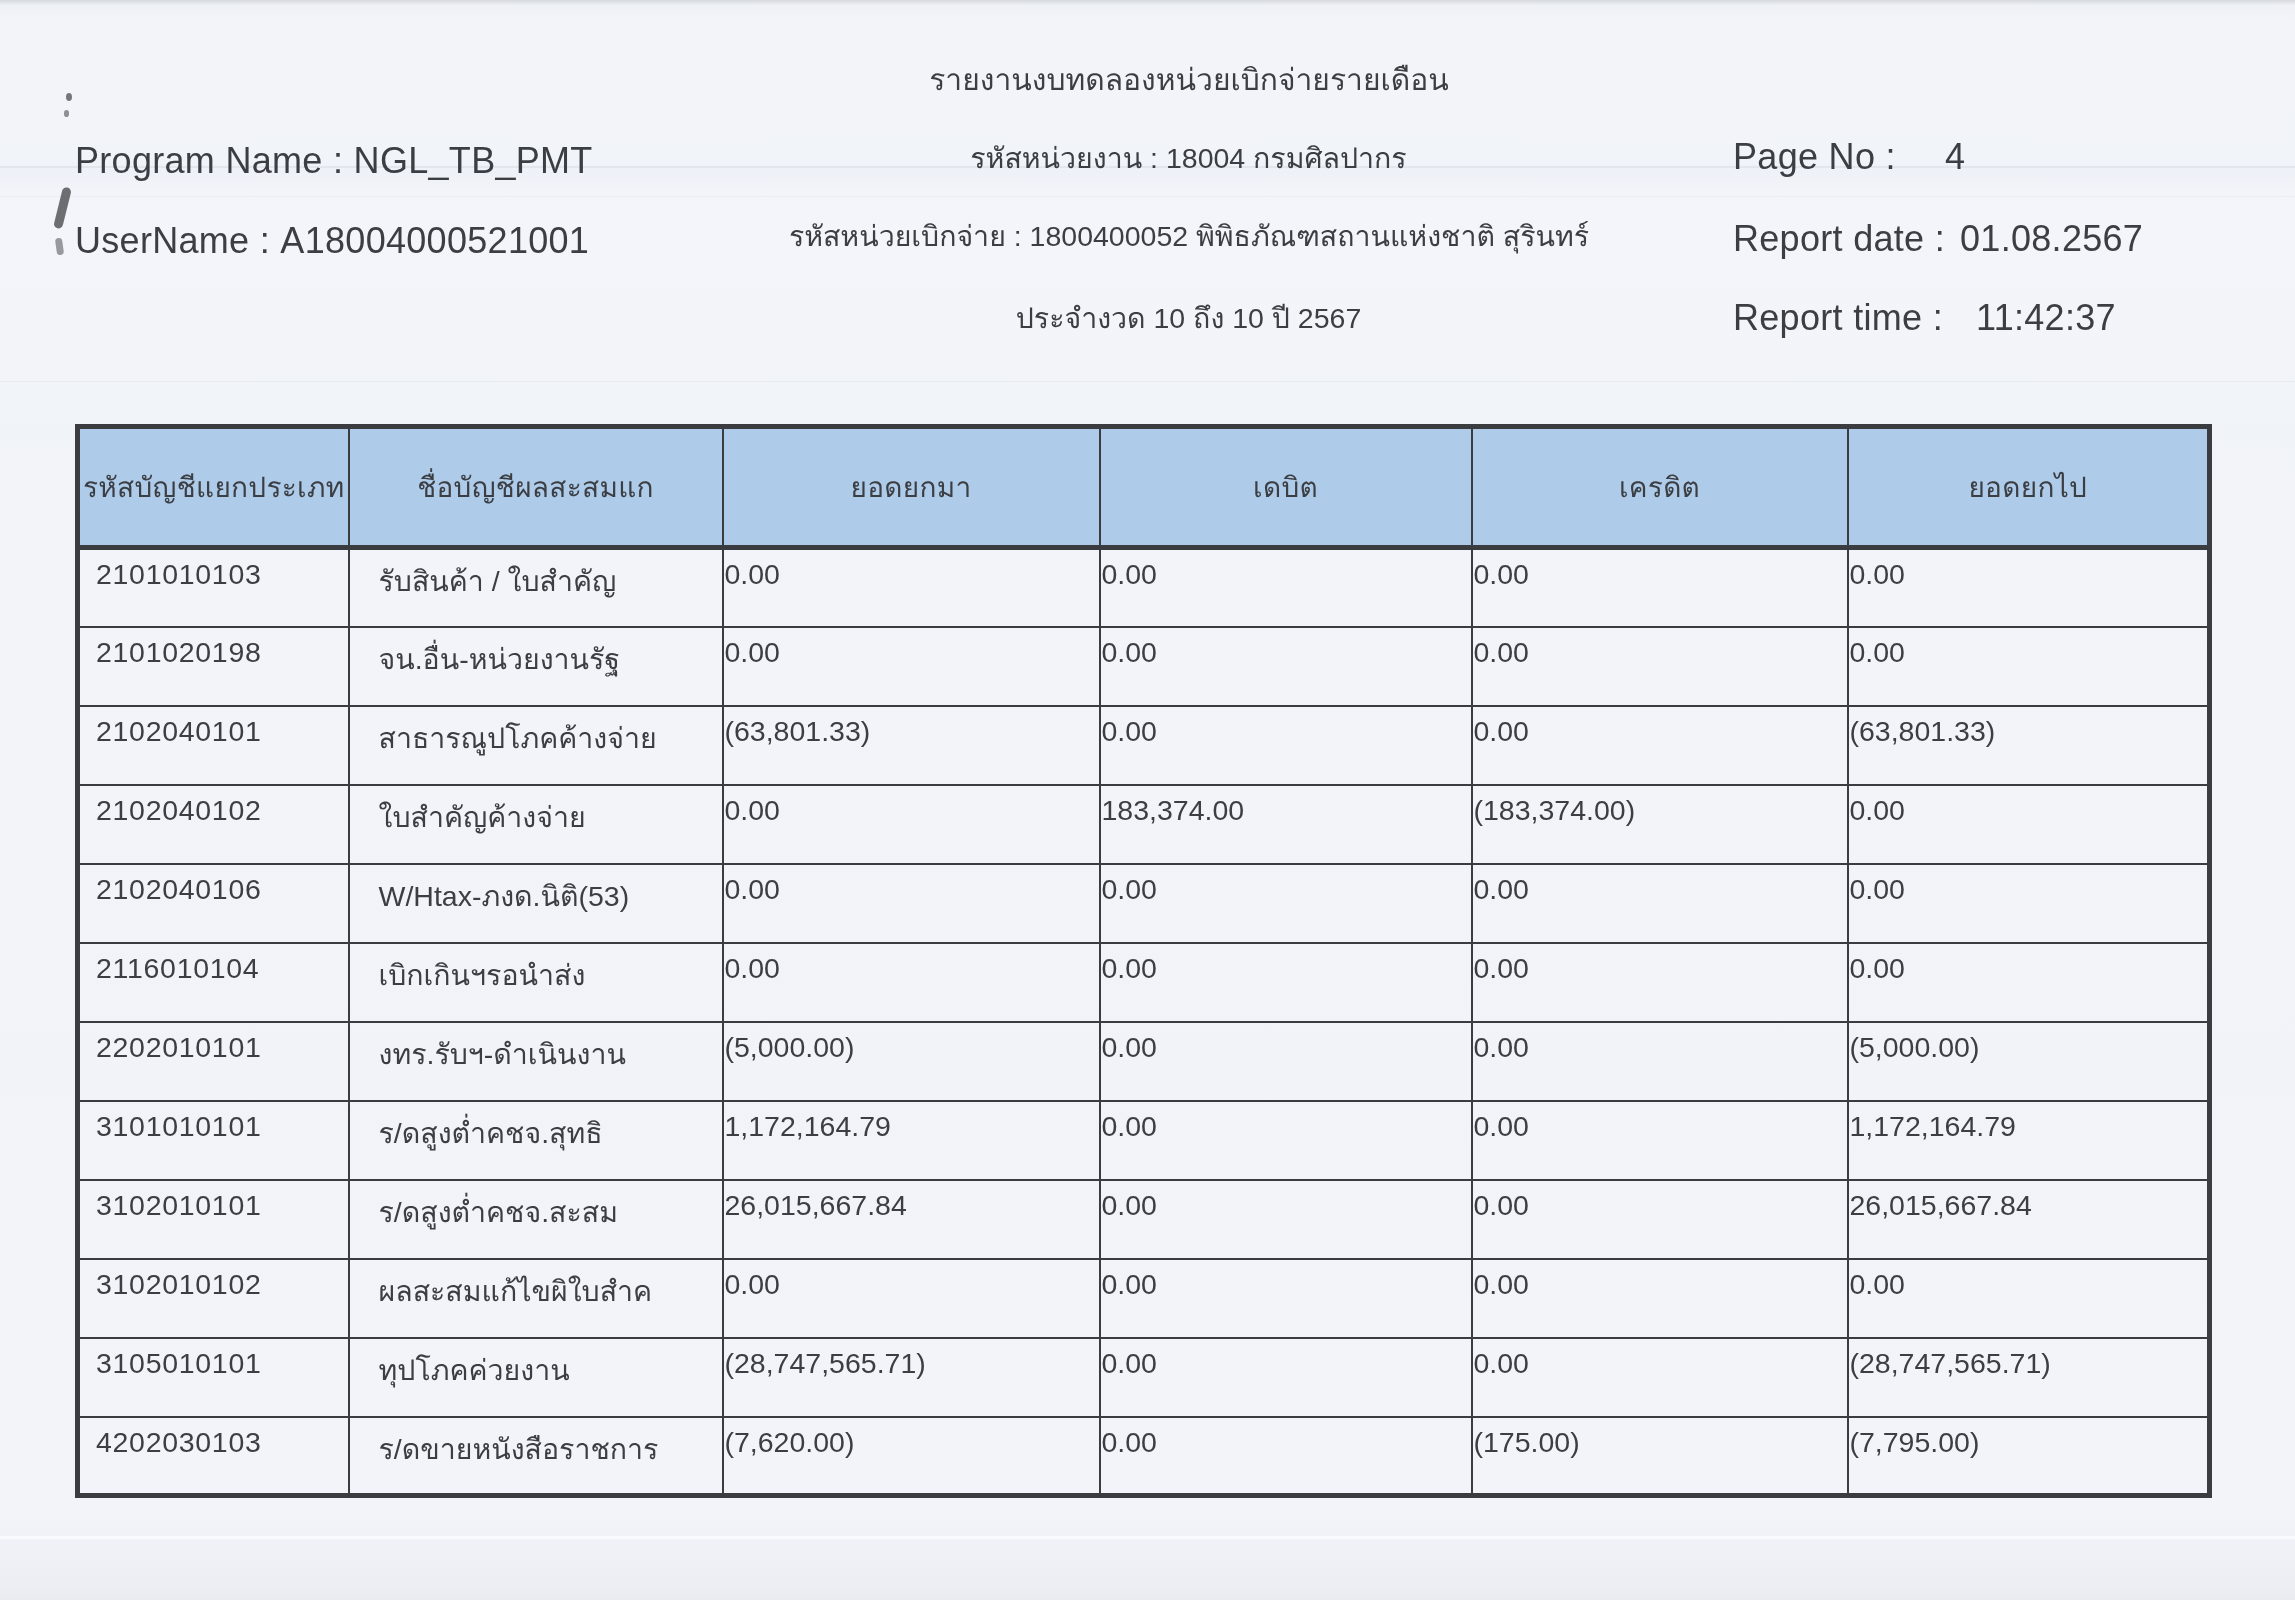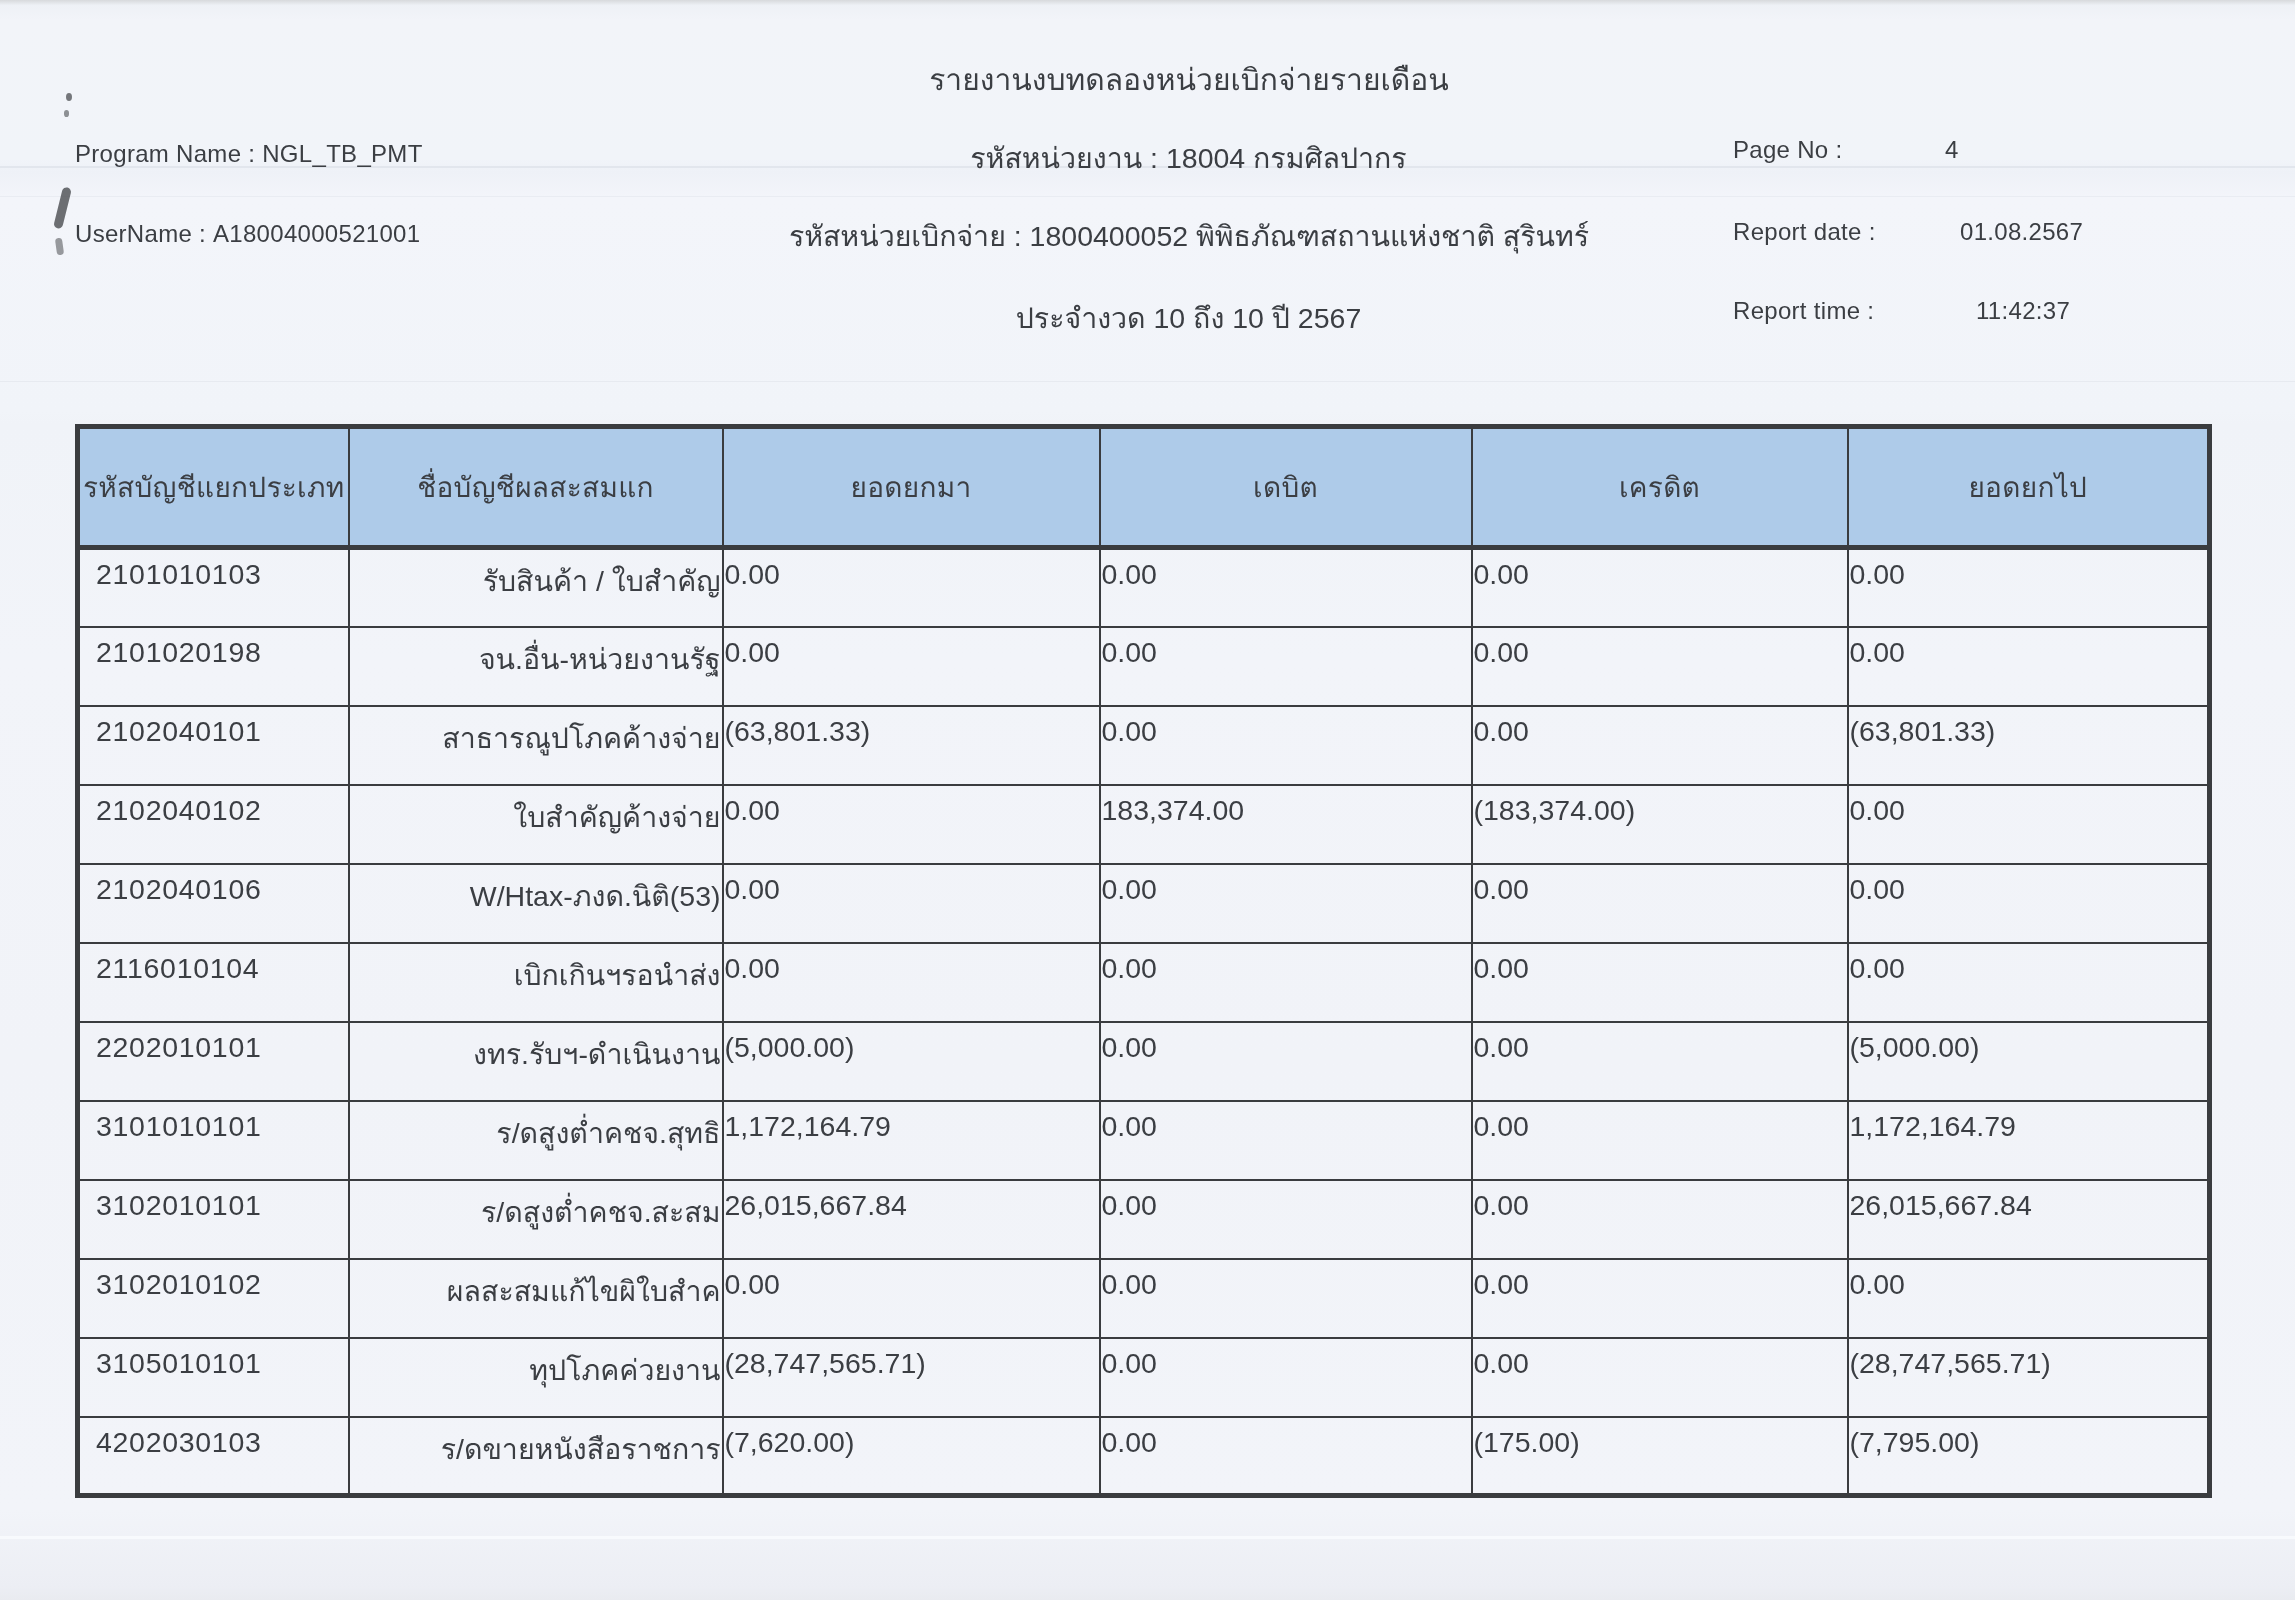--- a/index.html
+++ b/index.html
@@ -6,21 +6,21 @@
   .page{
     position:relative;
     width:2295px;height:1600px;
     background:
       linear-gradient(180deg,#d7d9dc 0px,#eef1f6 5.3px,#f2f4f9 20px,#f1f4f9 159px,#eef1f7 172px,#f3f5fa 199px,#f1f4f9 411px,#f0f3f8 424px,#f2f4f9 662px,#f1f3f8 1059px,#f2f4f9 1510px,#eceef4 1586px,#e9ebf0 1600px);
     font-family:Liberation Sans, sans-serif;
     color:#3b3e43;
     overflow:hidden;
   }
   .abs{position:absolute;}
-  .hdr-label{font-size:24px;letter-spacing:0.3px;white-space:nowrap;}
+  .hdr-label{font-size:36px;letter-spacing:0.3px;white-space:nowrap;}
   .hdr-center{font-size:28.5px;text-align:center;white-space:nowrap;}
   .title{font-size:30px;}
   .scanline{position:absolute;left:0;width:100%;pointer-events:none;}
   .l1{top:166px;height:2px;background:#e2e6ed;}
   .l2{top:196px;height:1.3px;background:#e9ecf2;}
   .l3{top:381px;height:1.3px;background:#e7eaf0;}
   .l4{top:1536px;height:2.6px;background:#f8fafd;}
   .smudge{position:absolute;background:#4a4c50;pointer-events:none;}
   .sm1a{left:66px;top:93px;width:6px;height:8px;border-radius:50%;opacity:.75;}
   .sm1b{left:64px;top:110px;width:5.3px;height:6.6px;border-radius:50%;opacity:.6;}
@@ -43,21 +43,21 @@
     letter-spacing:0.3px;
   }
   .tb tbody tr{height:79px;}
   .tb tbody td{
     vertical-align:top;
     font-size:28.5px;
     padding-top:8px;
     background:transparent;
   }
   .c-code{text-align:left;padding-left:16px;letter-spacing:0.7px;}
-  .c-name{text-align:right;padding-left:12px;}
+  .c-name{text-align:left;padding-left:29px;}
   .c-num{text-align:left;padding-right:17px;}
 </style>
 </head>
 <body>
 
 <div class="page">
 
   <div class="scanline l1"></div>
   <div class="scanline l2"></div>
   <div class="scanline l3"></div>

